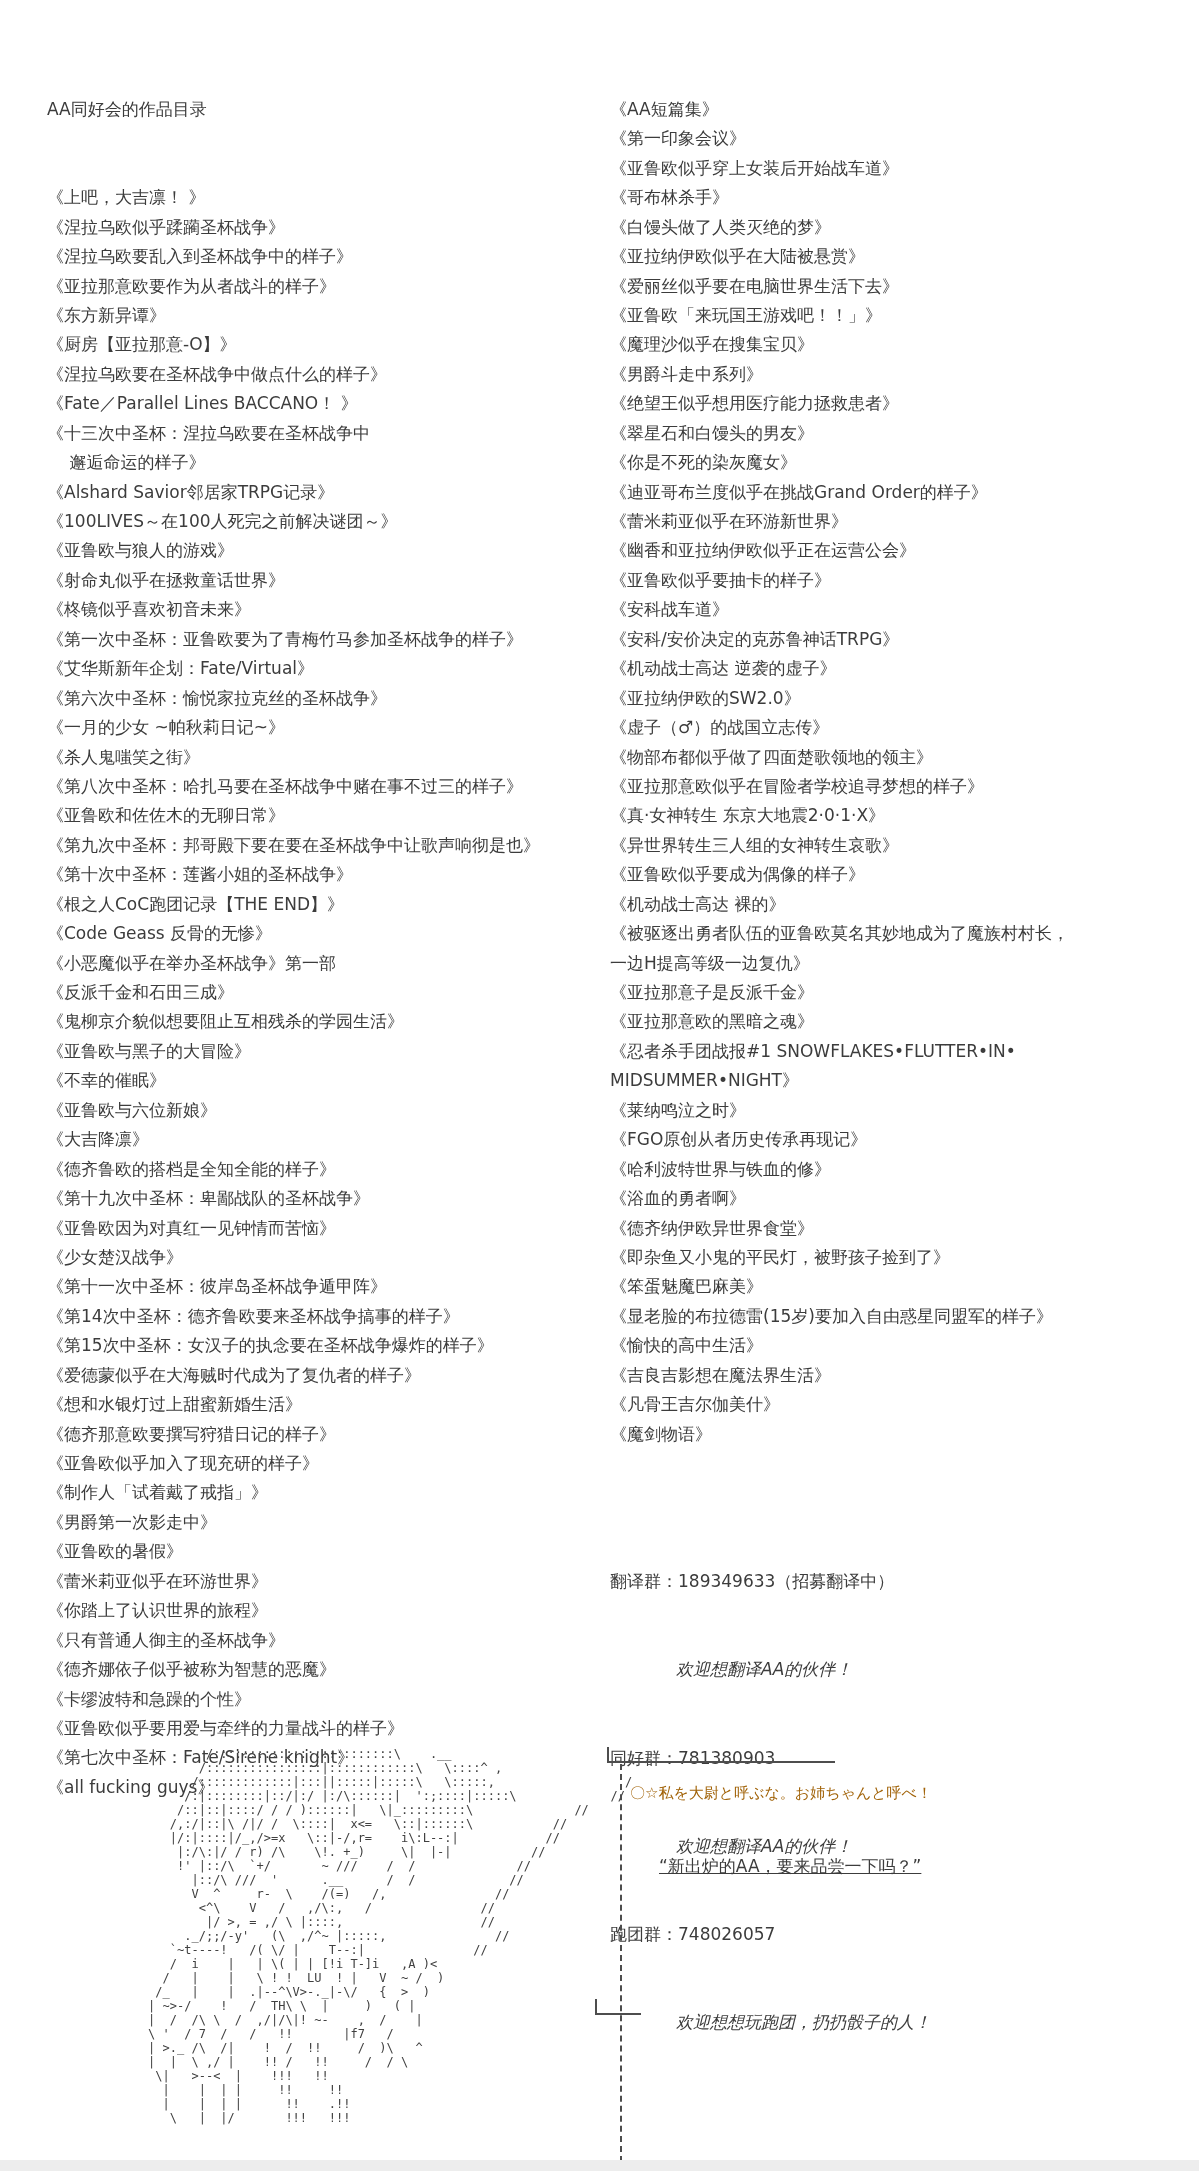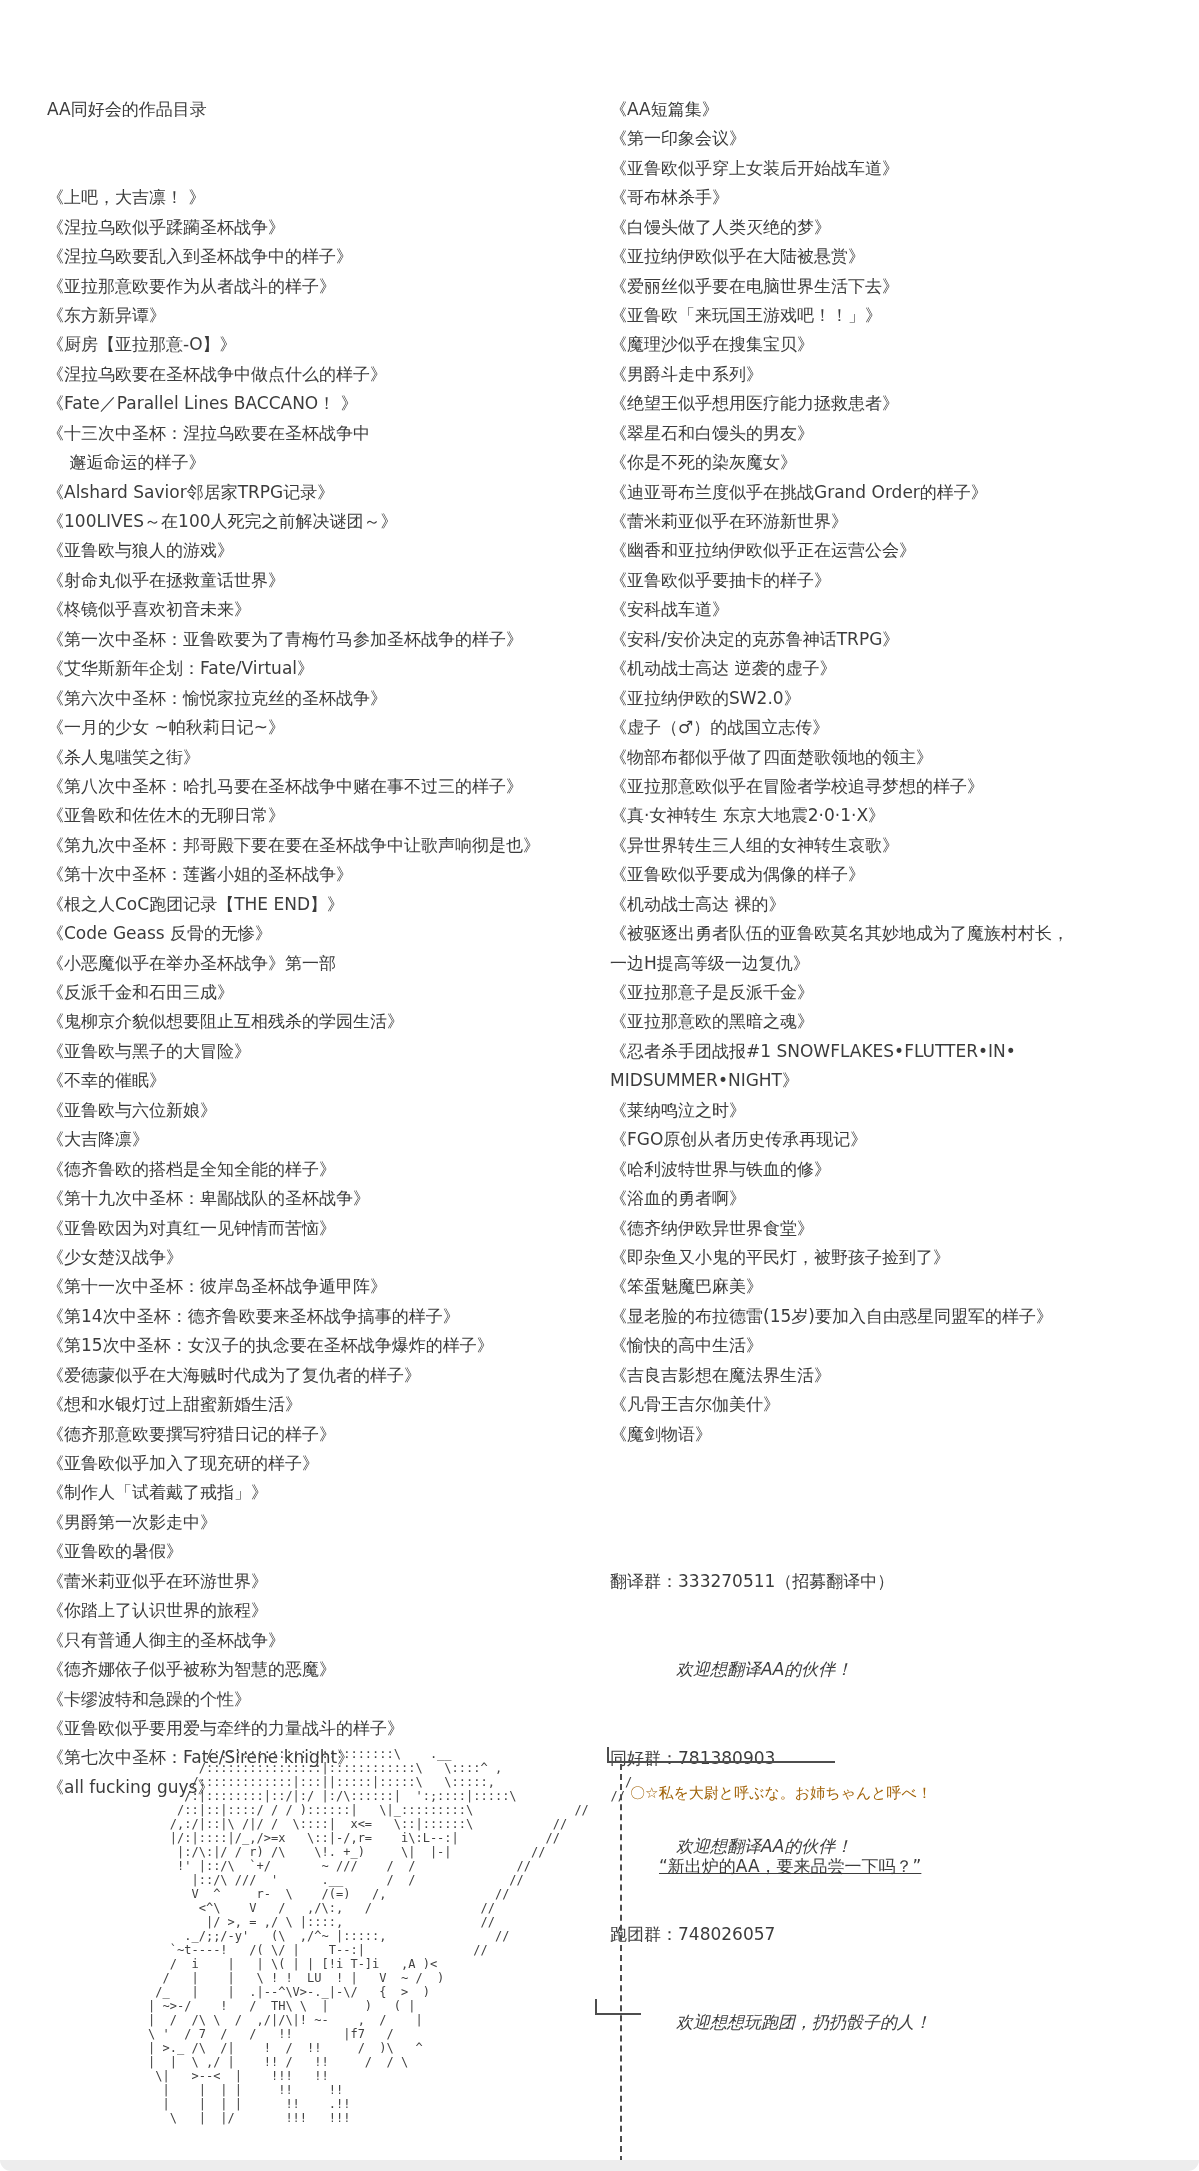--- a/index.html
+++ b/index.html
@@ -1,17 +1,17 @@
 <!DOCTYPE html>
 <html><head>
 <meta charset="utf-8">
 <style>
   html,body{margin:0;padding:0;background:#ffffff;}
   .page{position:relative;width:1199px;height:2171px;background:#ffffff;overflow:hidden;
-        font-family:"DejaVu Sans","Liberation Sans",sans-serif;color:#3c3c3c;border-radius:11px;}
+        font-family:"DejaVu Sans","Liberation Sans",sans-serif;color:#3c3c3c;}
   .col{position:absolute;font-size:17px;line-height:29.44px;white-space:pre;}
   .col-left{left:47px;top:36px;}
   .col-right{left:610px;top:36px;}
   .col .line,.col .hline{height:29.44px;}
   .groups{position:absolute;left:610px;top:1508px;font-size:17px;line-height:29.44px;white-space:pre;}
   .groups .g2{padding-left:66px;font-style:italic;}
   .speech-jp{position:absolute;left:630px;top:1784px;font-size:15px;color:#a16207;white-space:pre;}
   .speech-cn{position:absolute;left:659px;top:1855px;font-size:17px;color:#3c3c3c;white-space:pre;text-decoration:underline;}
   .ascii-art{position:absolute;left:112px;top:1747px;margin:0;
              font-family:"DejaVu Sans Mono","Liberation Mono",monospace;
@@ -32,21 +32,21 @@
   <div class="col col-left">
     <div class="hline">AA同好会的作品目录</div>
     <div><div class="line">《上吧，大吉凛！ 》</div><div class="line">《涅拉乌欧似乎蹂躏圣杯战争》</div><div class="line">《涅拉乌欧要乱入到圣杯战争中的样子》</div><div class="line">《亚拉那意欧要作为从者战斗的样子》</div><div class="line">《东方新异谭》</div><div class="line">《厨房【亚拉那意-O】》</div><div class="line">《涅拉乌欧要在圣杯战争中做点什么的样子》</div><div class="line">《Fate／Parallel Lines BACCANO！ 》</div><div class="line">《十三次中圣杯：涅拉乌欧要在圣杯战争中</div><div class="line">　 邂逅命运的样子》</div><div class="line">《Alshard Savior邻居家TRPG记录》</div><div class="line">《100LIVES～在100人死完之前解决谜团～》</div><div class="line">《亚鲁欧与狼人的游戏》</div><div class="line">《射命丸似乎在拯救童话世界》</div><div class="line">《柊镜似乎喜欢初音未来》</div><div class="line">《第一次中圣杯：亚鲁欧要为了青梅竹马参加圣杯战争的样子》</div><div class="line">《艾华斯新年企划：Fate/Virtual》</div><div class="line">《第六次中圣杯：愉悦家拉克丝的圣杯战争》</div><div class="line">《一月的少女 ~帕秋莉日记~》</div><div class="line">《杀人鬼嗤笑之街》</div><div class="line">《第八次中圣杯：哈扎马要在圣杯战争中赌在事不过三的样子》</div><div class="line">《亚鲁欧和佐佐木的无聊日常》</div><div class="line">《第九次中圣杯：邦哥殿下要在要在圣杯战争中让歌声响彻是也》</div><div class="line">《第十次中圣杯：莲酱小姐的圣杯战争》</div><div class="line">《根之人CoC跑团记录【THE END】》</div><div class="line">《Code Geass 反骨的无惨》</div><div class="line">《小恶魔似乎在举办圣杯战争》第一部</div><div class="line">《反派千金和石田三成》</div><div class="line">《鬼柳京介貌似想要阻止互相残杀的学园生活》</div><div class="line">《亚鲁欧与黑子的大冒险》</div><div class="line">《不幸的催眠》</div><div class="line">《亚鲁欧与六位新娘》</div><div class="line">《大吉降凛》</div><div class="line">《德齐鲁欧的搭档是全知全能的样子》</div><div class="line">《第十九次中圣杯：卑鄙战队的圣杯战争》</div><div class="line">《亚鲁欧因为对真红一见钟情而苦恼》</div><div class="line">《少女楚汉战争》</div><div class="line">《第十一次中圣杯：彼岸岛圣杯战争遁甲阵》</div><div class="line">《第14次中圣杯：德齐鲁欧要来圣杯战争搞事的样子》</div><div class="line">《第15次中圣杯：女汉子的执念要在圣杯战争爆炸的样子》</div><div class="line">《爱德蒙似乎在大海贼时代成为了复仇者的样子》</div><div class="line">《想和水银灯过上甜蜜新婚生活》</div><div class="line">《德齐那意欧要撰写狩猎日记的样子》</div><div class="line">《亚鲁欧似乎加入了现充研的样子》</div><div class="line">《制作人「试着戴了戒指」》</div><div class="line">《男爵第一次影走中》</div><div class="line">《亚鲁欧的暑假》</div><div class="line">《蕾米莉亚似乎在环游世界》</div><div class="line">《你踏上了认识世界的旅程》</div><div class="line">《只有普通人御主的圣杯战争》</div><div class="line">《德齐娜依子似乎被称为智慧的恶魔》</div><div class="line">《卡缪波特和急躁的个性》</div><div class="line">《亚鲁欧似乎要用爱与牵绊的力量战斗的样子》</div><div class="line">《第七次中圣杯：Fate/Sirene knight》</div><div class="line">《all fucking guys》</div></div>
   </div>
 
   <div class="col col-right">
     <div><div class="line">《AA短篇集》</div><div class="line">《第一印象会议》</div><div class="line">《亚鲁欧似乎穿上女装后开始战车道》</div><div class="line">《哥布林杀手》</div><div class="line">《白馒头做了人类灭绝的梦》</div><div class="line">《亚拉纳伊欧似乎在大陆被悬赏》</div><div class="line">《爱丽丝似乎要在电脑世界生活下去》</div><div class="line">《亚鲁欧「来玩国王游戏吧！！」》</div><div class="line">《魔理沙似乎在搜集宝贝》</div><div class="line">《男爵斗走中系列》</div><div class="line">《绝望王似乎想用医疗能力拯救患者》</div><div class="line">《翠星石和白馒头的男友》</div><div class="line">《你是不死的染灰魔女》</div><div class="line">《迪亚哥布兰度似乎在挑战Grand Order的样子》</div><div class="line">《蕾米莉亚似乎在环游新世界》</div><div class="line">《幽香和亚拉纳伊欧似乎正在运营公会》</div><div class="line">《亚鲁欧似乎要抽卡的样子》</div><div class="line">《安科战车道》</div><div class="line">《安科/安价决定的克苏鲁神话TRPG》</div><div class="line">《机动战士高达 逆袭的虚子》</div><div class="line">《亚拉纳伊欧的SW2.0》</div><div class="line">《虚子（♂）的战国立志传》</div><div class="line">《物部布都似乎做了四面楚歌领地的领主》</div><div class="line">《亚拉那意欧似乎在冒险者学校追寻梦想的样子》</div><div class="line">《真·女神转生 东京大地震2·0·1·X》</div><div class="line">《异世界转生三人组的女神转生哀歌》</div><div class="line">《亚鲁欧似乎要成为偶像的样子》</div><div class="line">《机动战士高达 裸的》</div><div class="line">《被驱逐出勇者队伍的亚鲁欧莫名其妙地成为了魔族村村长，</div><div class="line">一边H提高等级一边复仇》</div><div class="line">《亚拉那意子是反派千金》</div><div class="line">《亚拉那意欧的黑暗之魂》</div><div class="line">《忍者杀手团战报#1 SNOWFLAKES•FLUTTER•IN•</div><div class="line">MIDSUMMER•NIGHT》</div><div class="line">《莱纳鸣泣之时》</div><div class="line">《FGO原创从者历史传承再现记》</div><div class="line">《哈利波特世界与铁血的修》</div><div class="line">《浴血的勇者啊》</div><div class="line">《德齐纳伊欧异世界食堂》</div><div class="line">《即杂鱼又小鬼的平民灯，被野孩子捡到了》</div><div class="line">《笨蛋魅魔巴麻美》</div><div class="line">《显老脸的布拉德雷(15岁)要加入自由惑星同盟军的样子》</div><div class="line">《愉快的高中生活》</div><div class="line">《吉良吉影想在魔法界生活》</div><div class="line">《凡骨王吉尔伽美什》</div><div class="line">《魔剑物语》</div></div>
   </div>
 
   <div class="groups">
-    <div class="g1">翻译群：333270511（招募翻译中）</div>
+    <div class="g1">翻译群：189349633（招募翻译中）</div>
     <div class="g2">欢迎想翻译AA的伙伴！</div>
     <div class="g1">同好群：781380903</div>
     <div class="g2">欢迎想翻译AA的伙伴！</div>
     <div class="g1">跑团群：748026057</div>
     <div class="g2">欢迎想想玩跑团，扔扔骰子的人！</div>
   </div>
 
   <pre class="ascii-art">             /:::::::::::::::::::::::::\    .__
             /::::::::::::::::|::::::::::::\   \::::^ ,
            /:::::::::::::|:::||:::::|:::::\   \:::::,                  /

